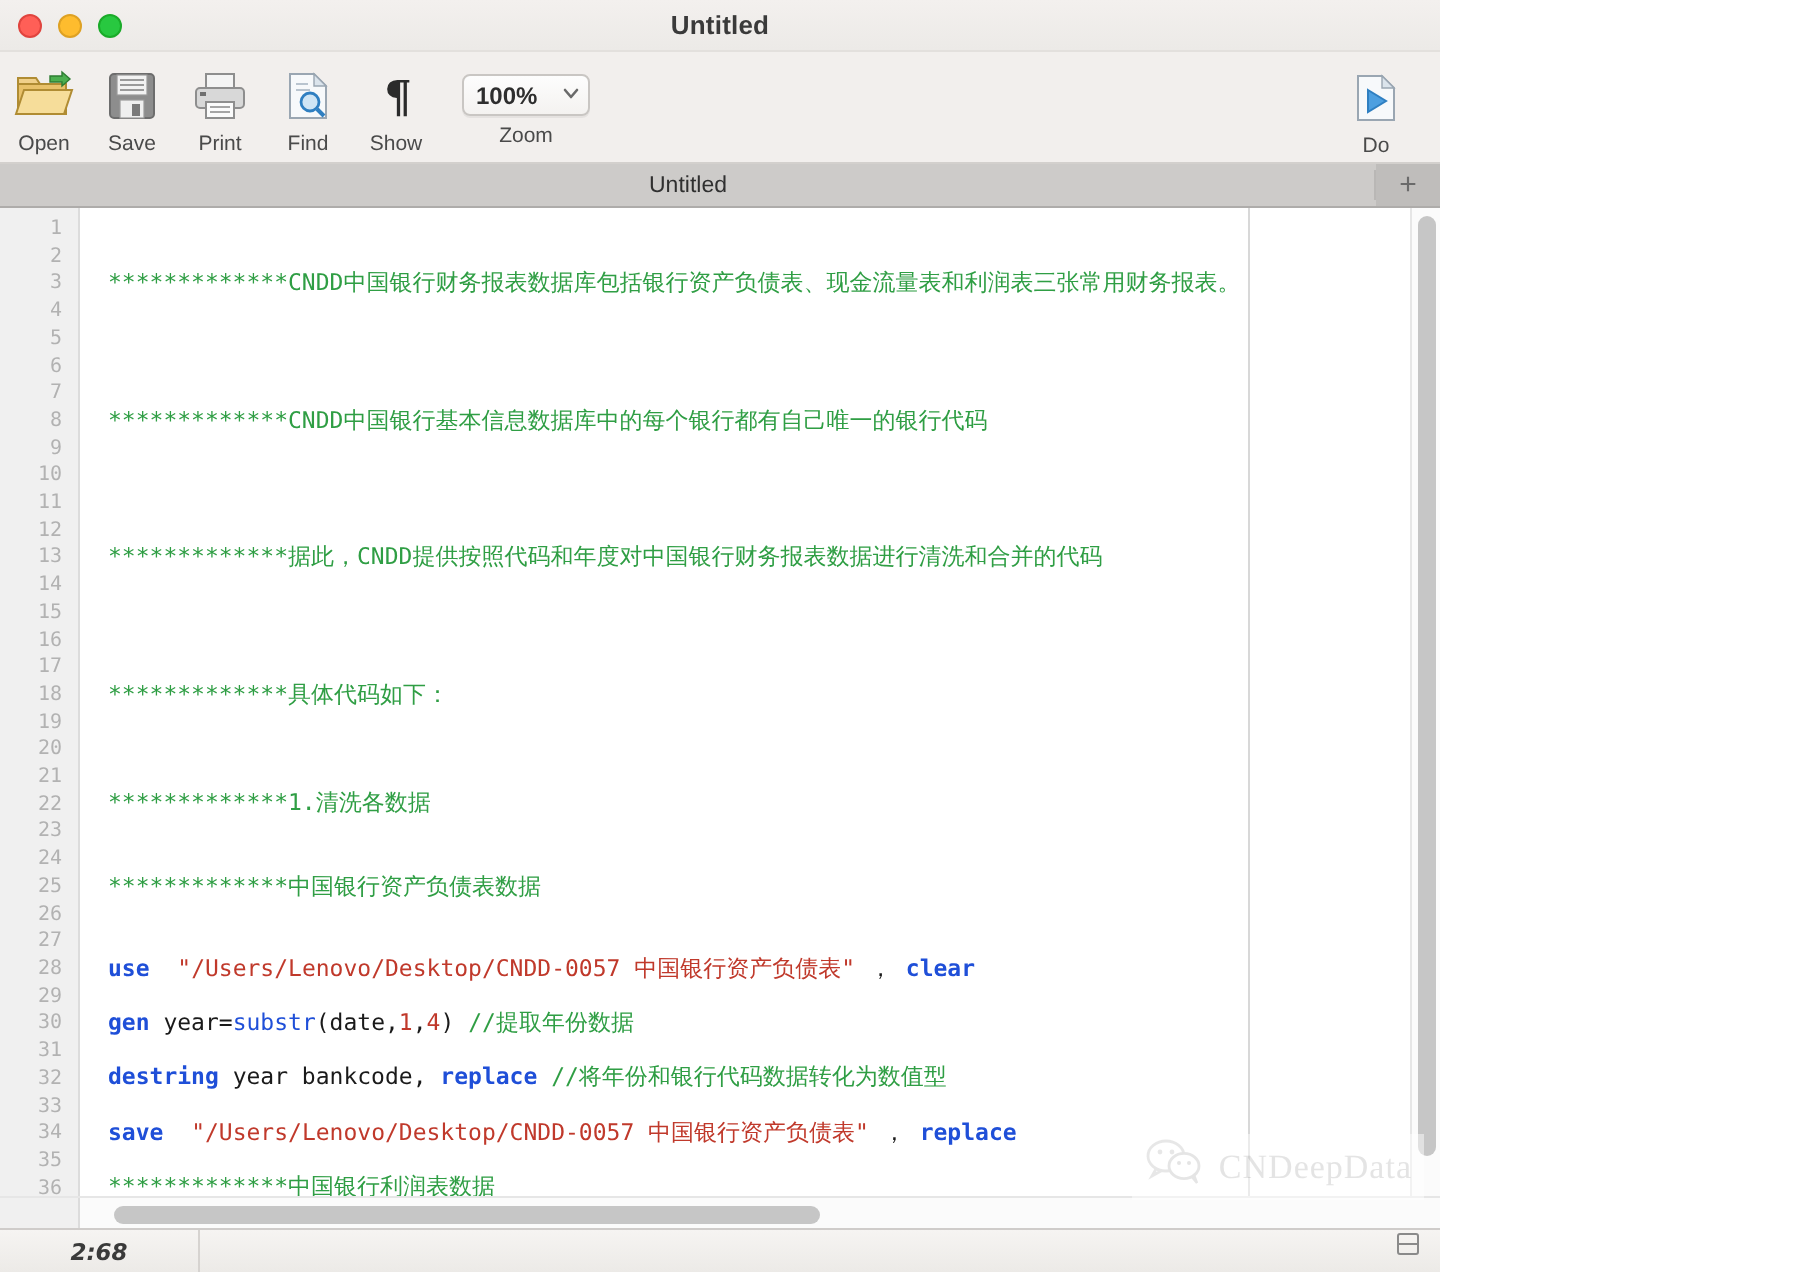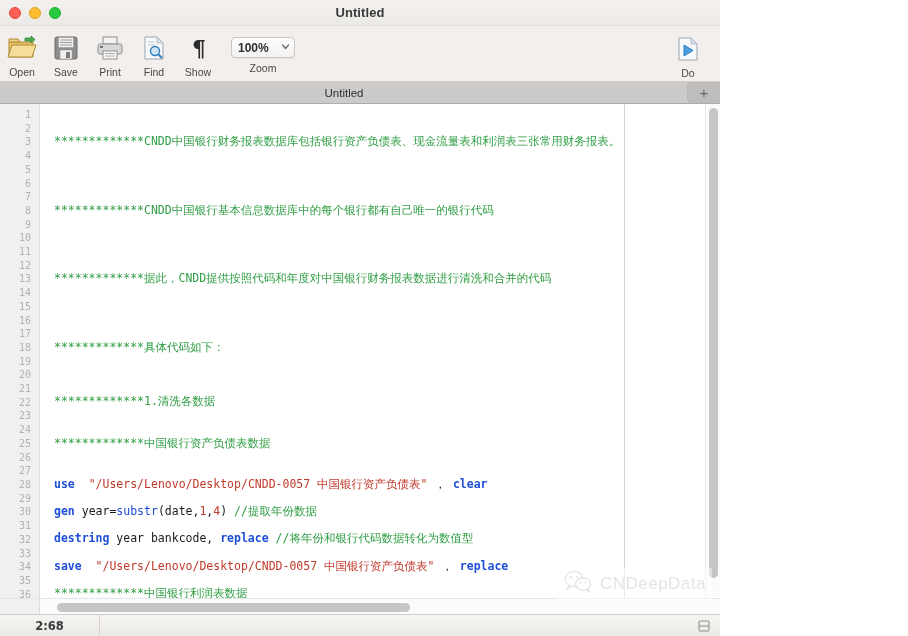--- a/index.html
+++ b/index.html
@@ -187,30 +187,31 @@
     position: absolute; right: 8px; bottom: 36px;
     display: flex; align-items: center; gap: 7px;
     opacity: 0.55;
     pointer-events: none;
     background: rgba(255,255,255,0.85);
     padding: 2px 6px;
   }
   .wm-text {
     font-size: 17px; color: #cfcfcf;
     letter-spacing: 0.5px;
-    font-family: Liberation Sans, sans-serif;
+    font-family: Liberation Serif, serif;
   }
 
   
   .statusbar {
     flex: 0 0 22px; height: 22px;
     background: linear-gradient(to bottom,#f6f4f2,#eceae7);
     border-top: 1px solid #cfcccA;
-    display: flex; align-items: flex-end;
-    position: relative;
+    display: flex; align-items: flex-start;
+    position: relative;
+    font-style: italic;
   }
   .status-pos {
     width: 100px;
     text-align: center;
     font-size: 11.5px; font-weight: bold; color: #3a3a3a;
     font-family: "DejaVu Sans", sans-serif;
     border-right: 1px solid #d6d3d0;
     height: 100%;
     display: flex; align-items: center; justify-content: center;
   }

